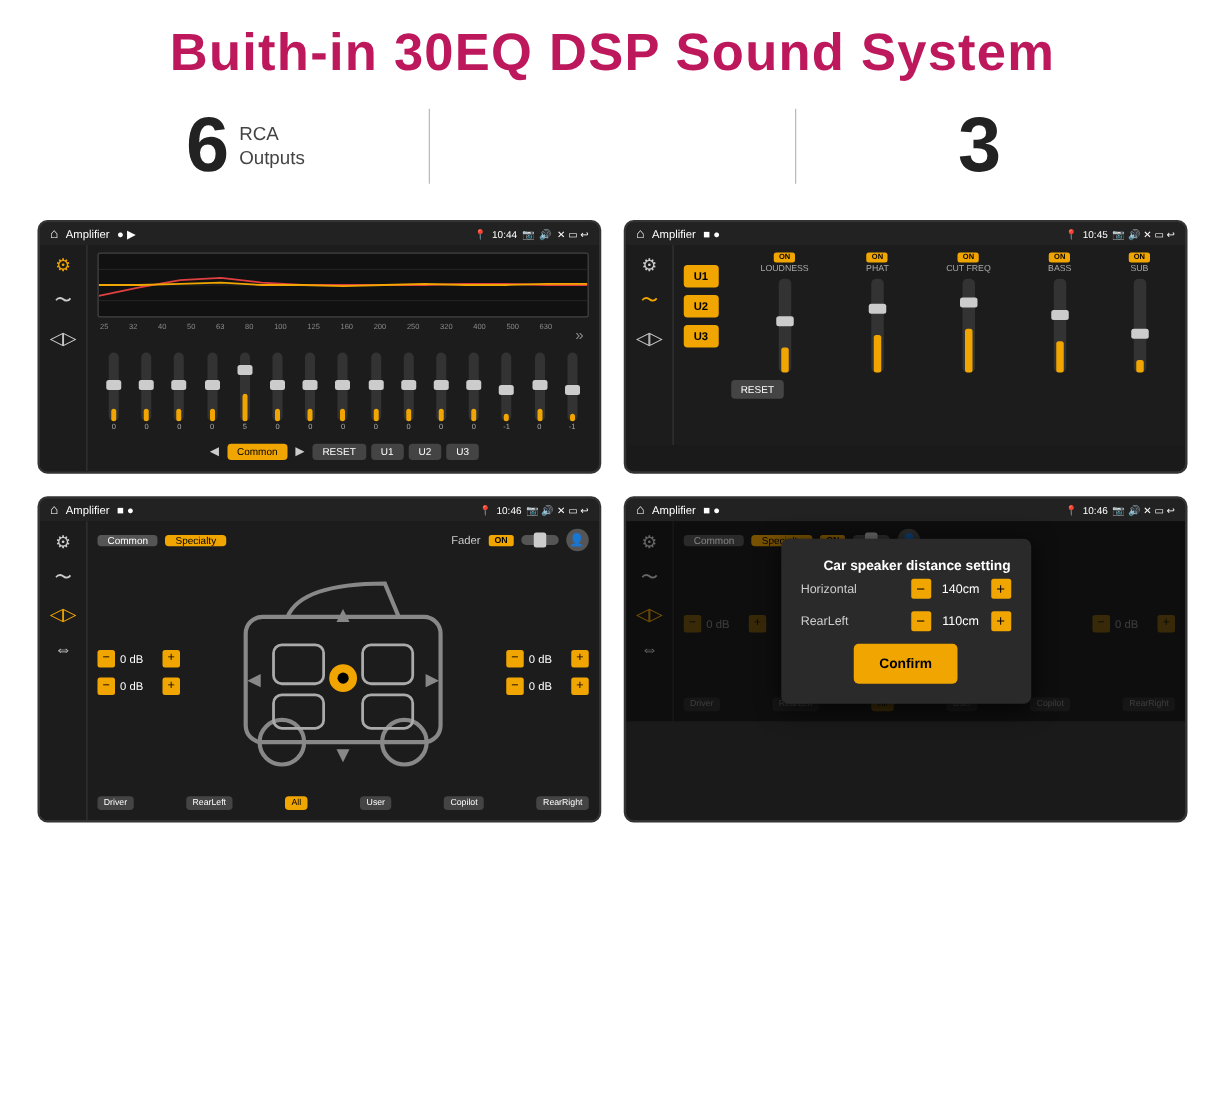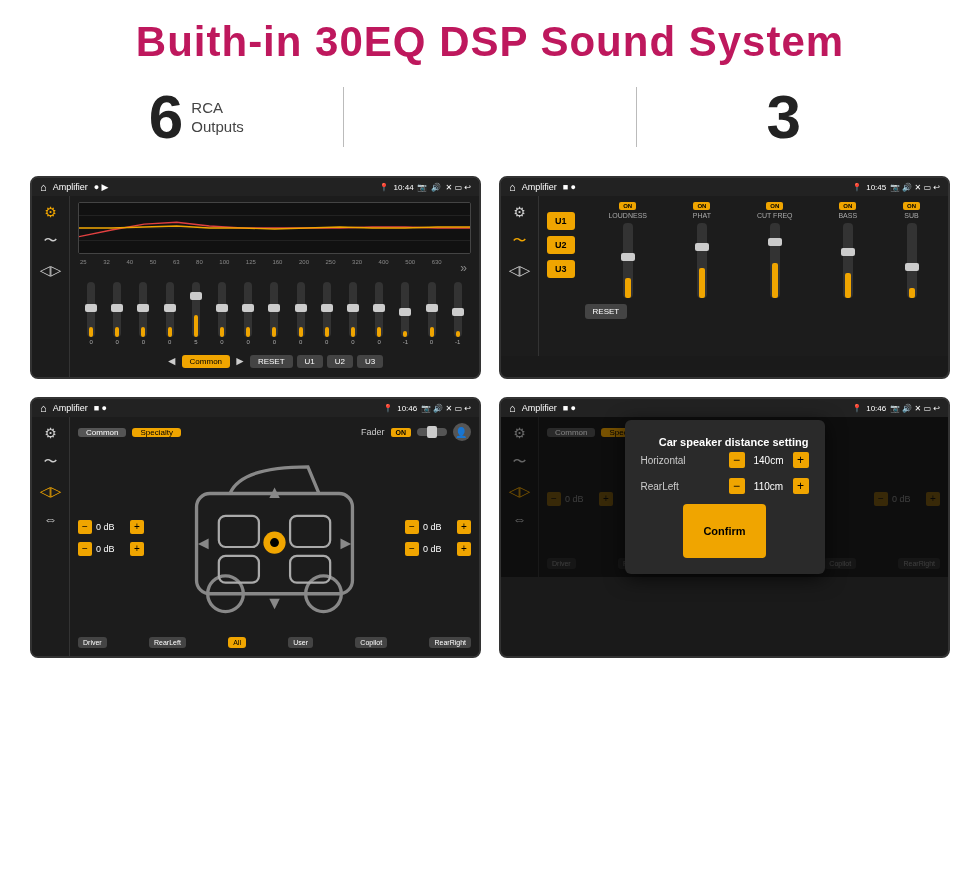--- a/index.html
+++ b/index.html
@@ -483,21 +483,21 @@
       min-width: 40px;
       text-align: center;
     }
     .dialog-confirm {
       background: #f0a500;
       color: #000;
       border: none;
       border-radius: 4px;
       font-size: 11px;
       font-weight: bold;
-      padding: 21px 20px;
+      padding: 10px 20px;
       cursor: pointer;
       display: block;
       margin: 0 auto;
     }
 
     
     .profile-icon {
       width: 18px;
       height: 18px;
       border-radius: 50%;

